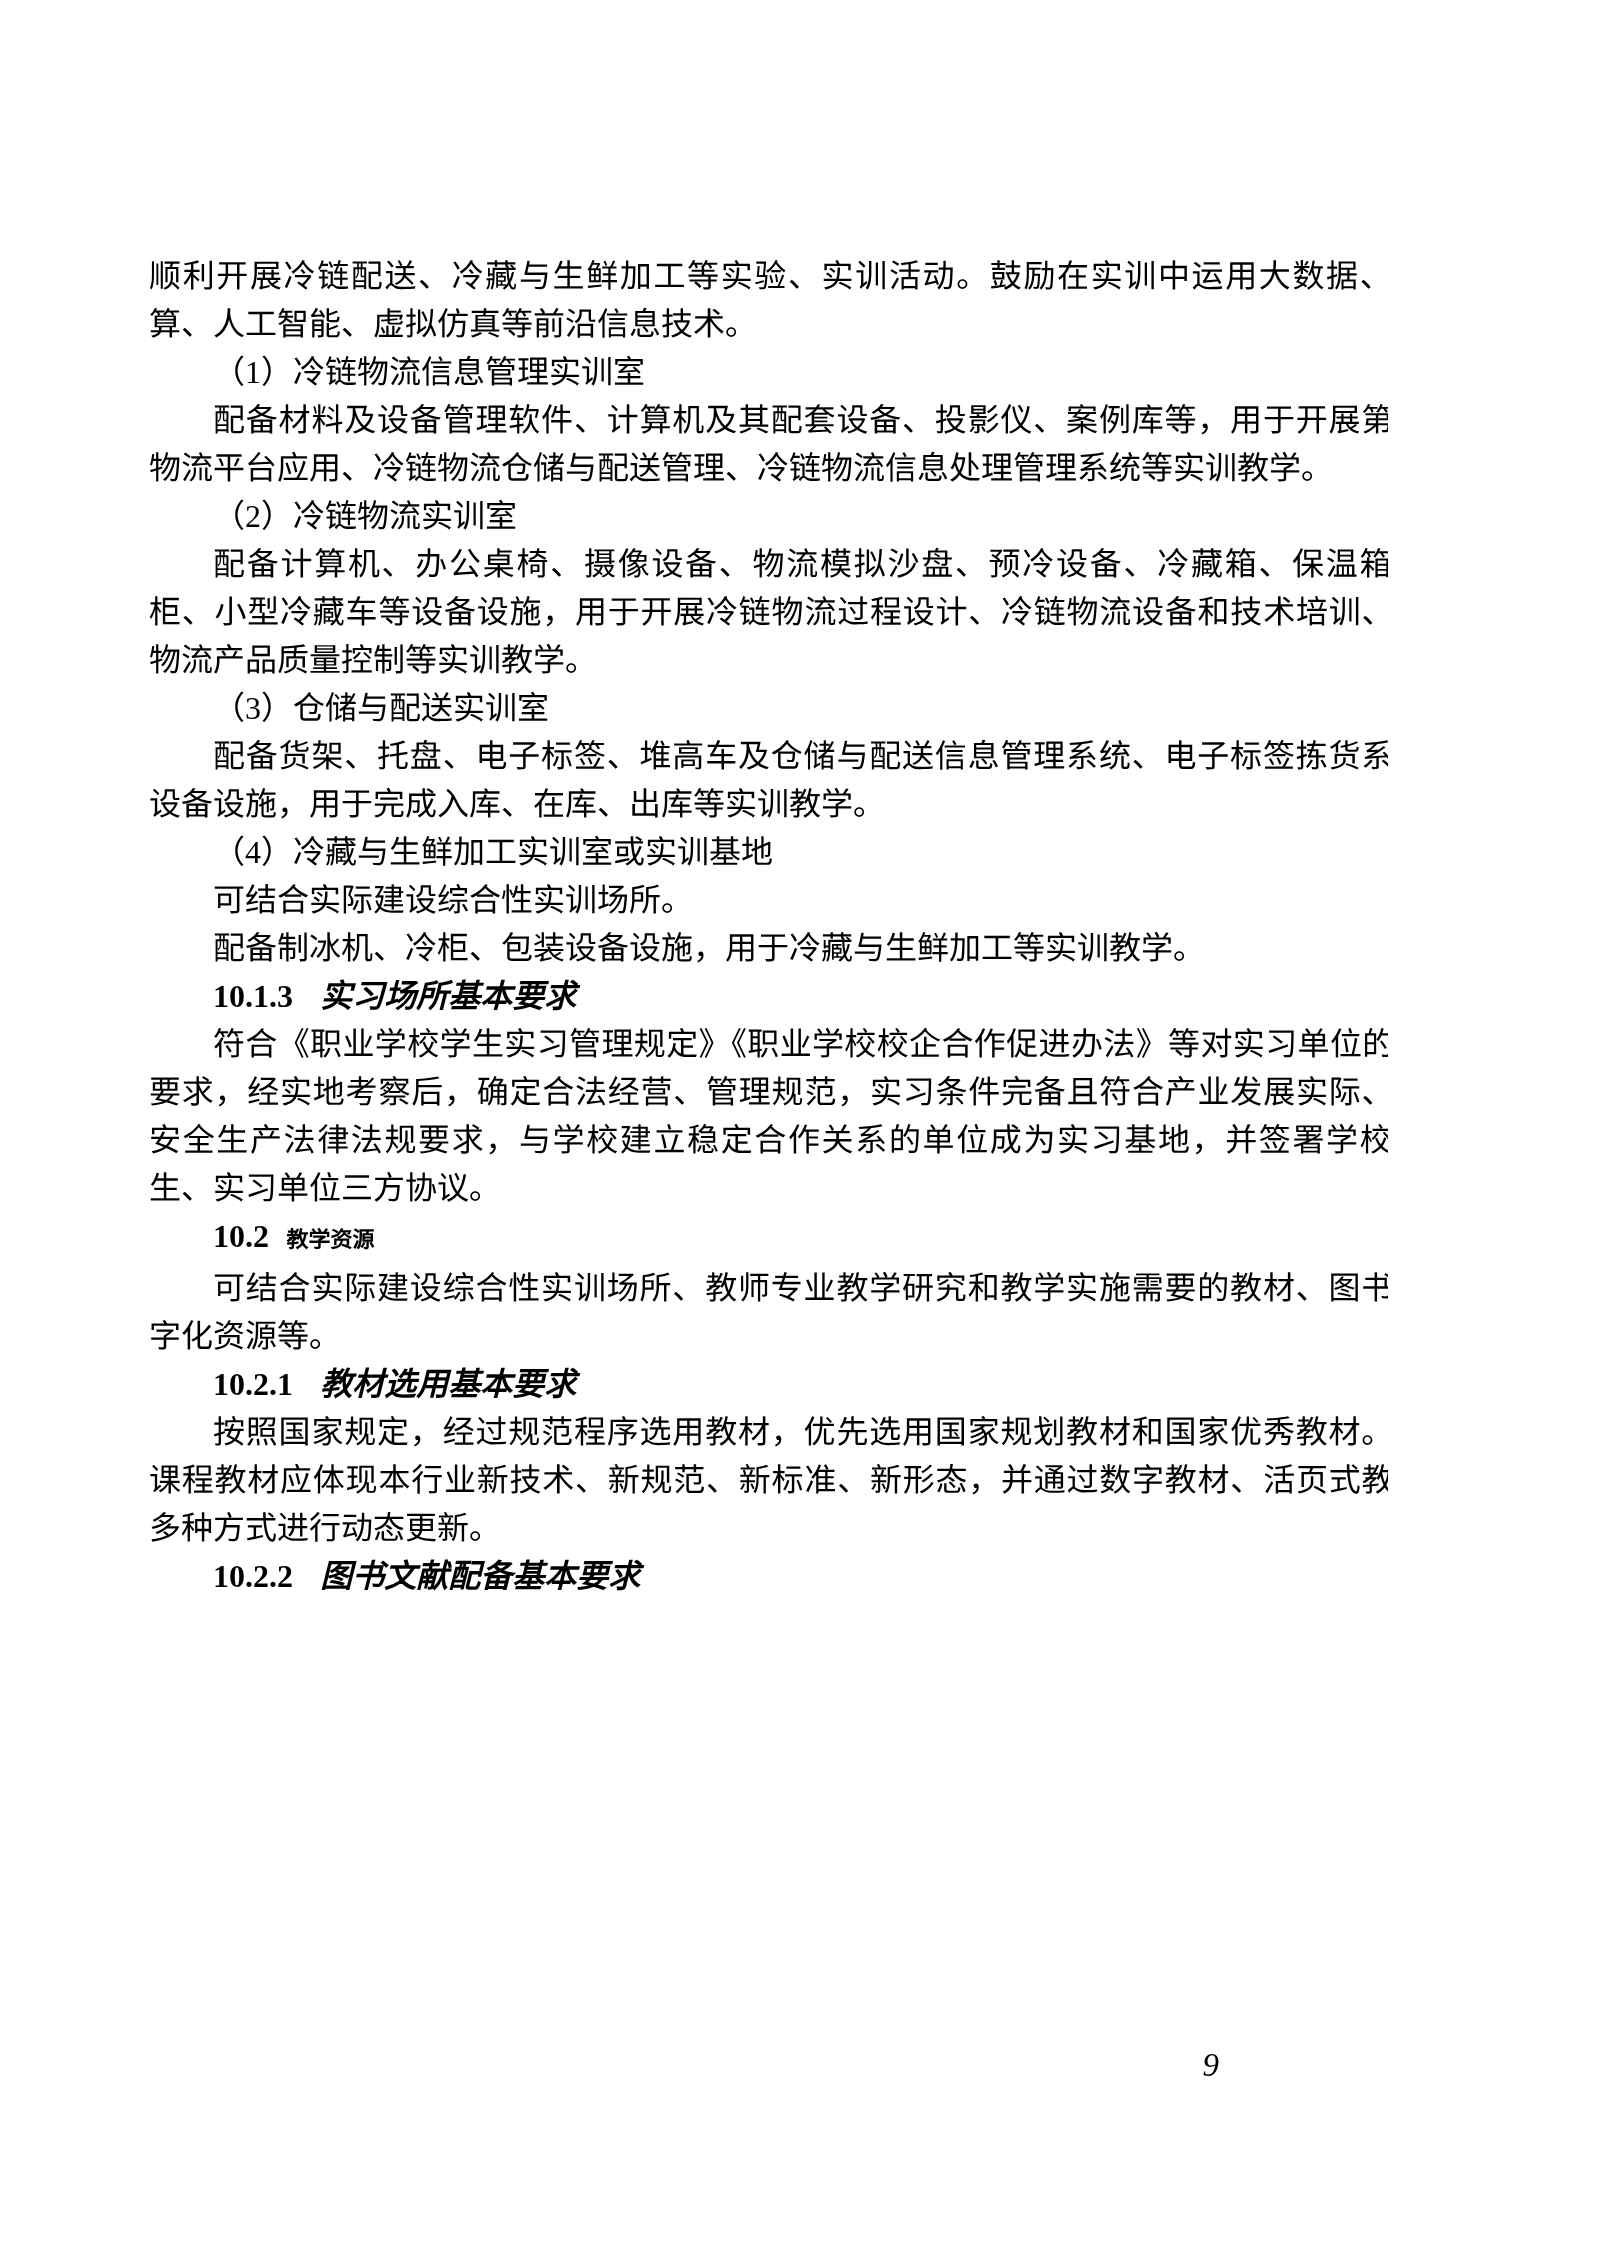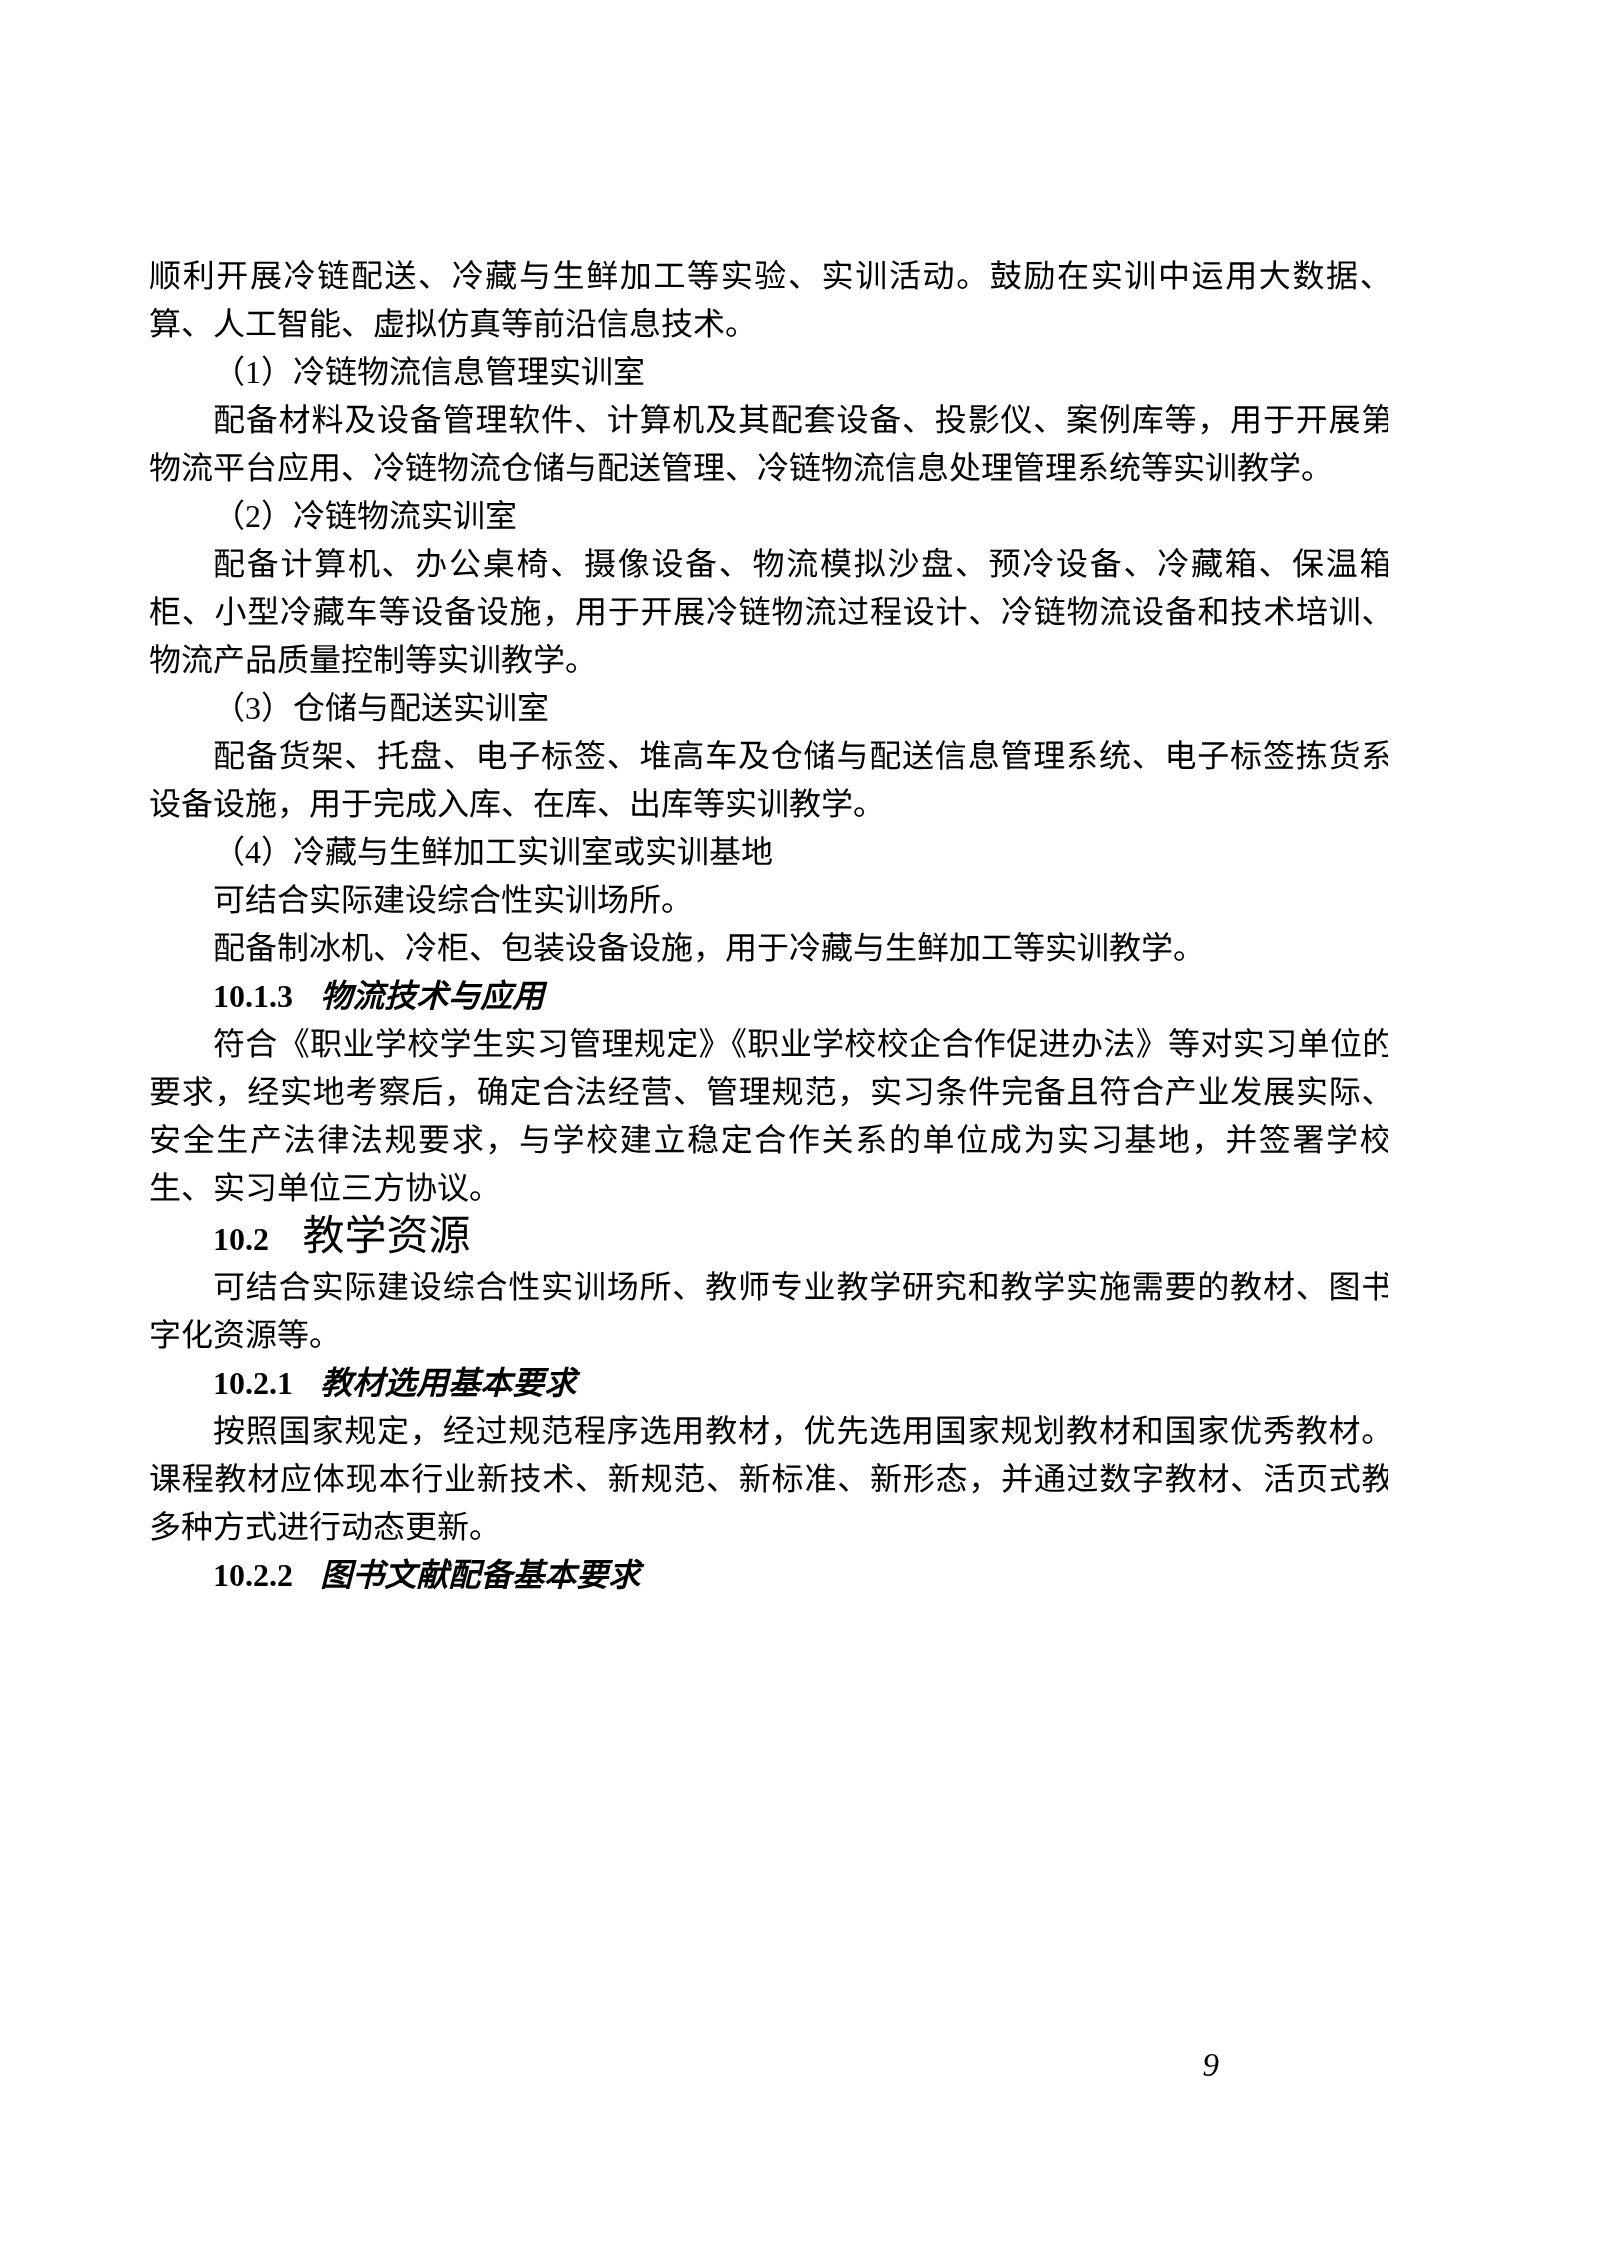--- a/index.html
+++ b/index.html
@@ -45,22 +45,22 @@
     margin-left: 0.85em;
   }
 
   
   .h-hei { text-indent: 2em; }
   .h-hei .h-num {
     font-weight: bold;
   }
   .h-hei .h-title {
     font-family: "Liberation Sans", "DejaVu Sans", sans-serif;
-    font-weight: normal;
-    font-size: 42px;
+    font-weight: bold;
+    font-size: 22px;
     margin-left: 0.8em;
   }
 
   .page-number {
     position: absolute;
     right: 169px;
     top: 2047px;
     font-size: 33px;
     font-style: italic;
     font-family: "Liberation Serif", "DejaVu Serif", serif;
@@ -77,21 +77,21 @@
     <p class="indent">配备材料及设备管理软件、计算机及其配套设备、投影仪、案例库等，用于开展第三方物流平台应用、冷链物流仓储与配送管理、冷链物流信息处理管理系统等实训教学。</p>
     <p class="indent">（2）冷链物流实训室</p>
     <p class="indent">配备计算机、办公桌椅、摄像设备、物流模拟沙盘、预冷设备、冷藏箱、保温箱、冰柜、小型冷藏车等设备设施，用于开展冷链物流过程设计、冷链物流设备和技术培训、冷链物流产品质量控制等实训教学。</p>
     <p class="indent">（3）仓储与配送实训室</p>
     <p class="indent">配备货架、托盘、电子标签、堆高车及仓储与配送信息管理系统、电子标签拣货系统等设备设施，用于完成入库、在库、出库等实训教学。</p>
     <p class="indent">（4）冷藏与生鲜加工实训室或实训基地</p>
     <p class="indent">可结合实际建设综合性实训场所。</p>
     <p class="indent">配备制冰机、冷柜、包装设备设施，用于冷藏与生鲜加工等实训教学。</p>
 
     <p class="h-kai">
-      <span class="h-num">10.1.3</span><span class="h-title">物流技术与应用</span>
+      <span class="h-num">10.1.3</span><span class="h-title">实习场所基本要求</span>
     </p>
 
     <p class="indent">符合《职业学校学生实习管理规定》《职业学校校企合作促进办法》等对实习单位的有关要求，经实地考察后，确定合法经营、管理规范，实习条件完备且符合产业发展实际、符合安全生产法律法规要求，与学校建立稳定合作关系的单位成为实习基地，并签署学校、学生、实习单位三方协议。</p>
 
     <p class="h-hei">
       <span class="h-num">10.2</span><span class="h-title">教学资源</span>
     </p>
 
     <p class="indent">可结合实际建设综合性实训场所、教师专业教学研究和教学实施需要的教材、图书及数字化资源等。</p>
 

